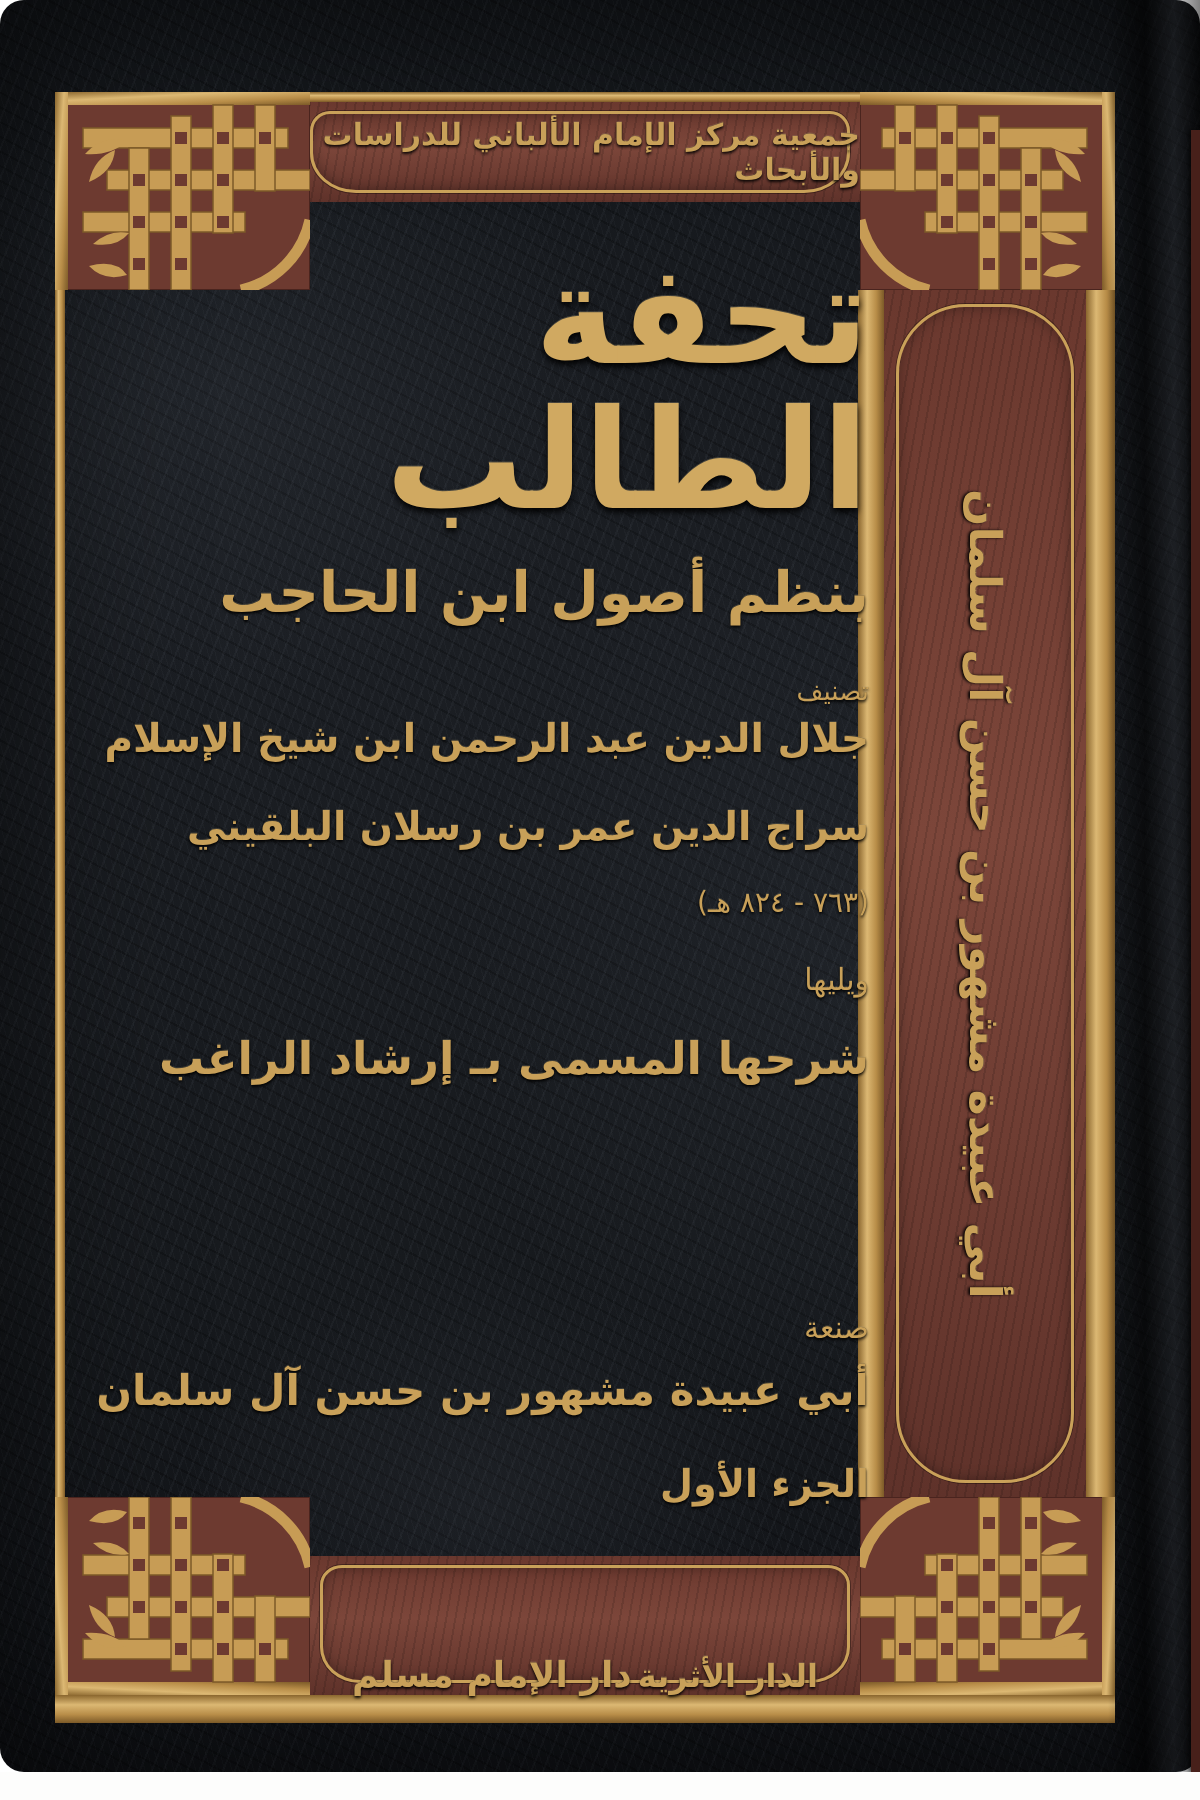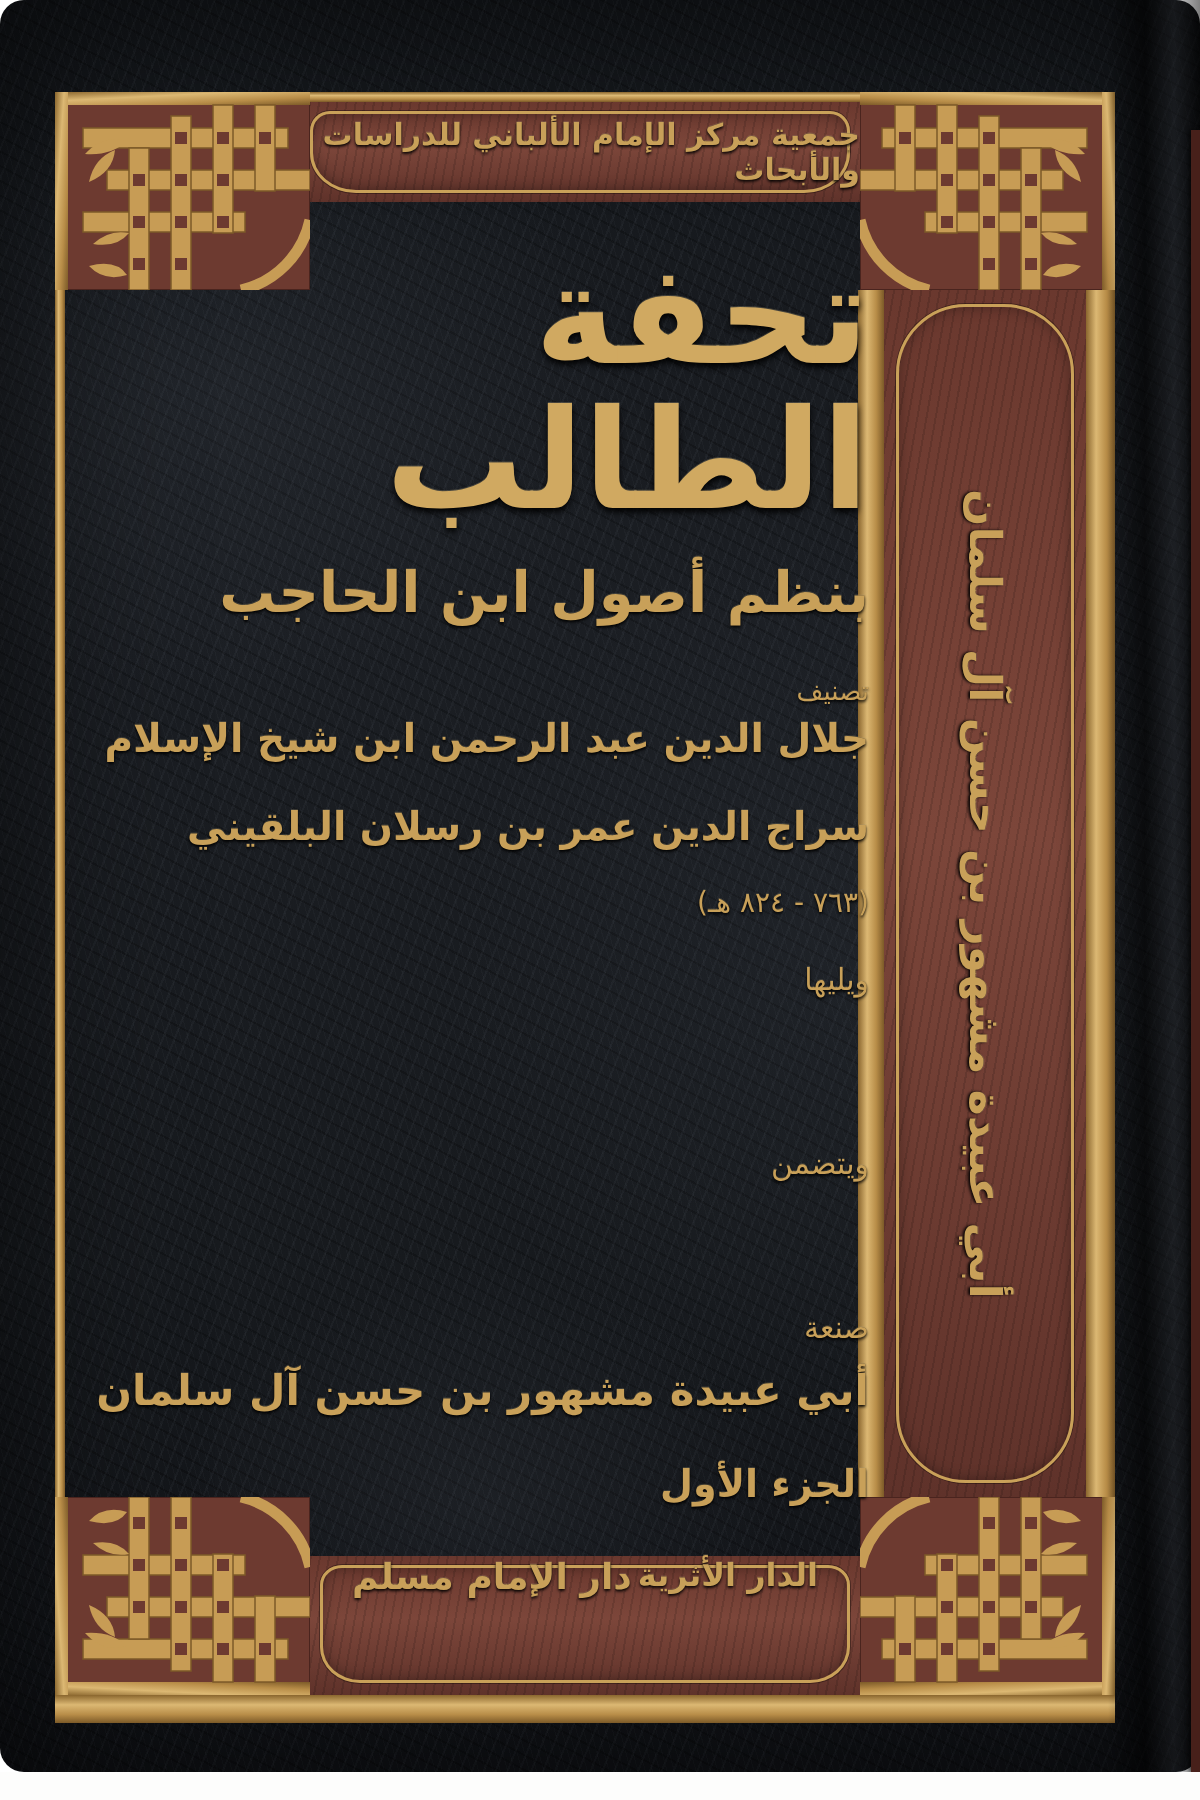--- a/index.html
+++ b/index.html
@@ -36,21 +36,21 @@
   #spine-band{position:absolute;left:884px;top:290px;width:202px;height:1207px;}
   #spine-band .band-outline{left:12px;top:14px;right:12px;bottom:14px;border-radius:70px;}
   #spine-text{position:absolute;left:0;top:0;width:100%;height:100%;
       display:flex;align-items:center;justify-content:center;
       writing-mode:vertical-rl;text-orientation:mixed;direction:rtl;
       font-size:44px;font-weight:bold;letter-spacing:10px;}
   
   #bottom-banner{position:absolute;left:310px;top:1556px;width:550px;height:139px;}
   #bottom-banner .band-outline{left:10px;top:9px;right:10px;bottom:12px;border-radius:22px 22px 40px 40px/20px 20px 36px 36px;}
   #publisher-row{position:absolute;left:0;top:0;width:100%;height:100%;display:flex;direction:ltr;
-      align-items:flex-start;justify-content:space-between;padding:0 42px;box-sizing:border-box;}
+      align-items:flex-end;justify-content:space-between;padding:0 42px;box-sizing:border-box;}
   .publisher{font-weight:bold;direction:rtl;}
   
   .corner{position:absolute;width:255px;height:198px;}
   
   #book-title{top:244px;font-size:138px;font-weight:bold;color:#d0a961;line-height:1.05;
       text-shadow:0 4px 6px rgba(0,0,0,.95),0 -1px 0 rgba(255,231,178,.22);}
   #book-subtitle{top:560px;font-size:56px;font-weight:bold;}
   #tasnif-label{top:676px;font-size:26px;}
   #author-line1{top:716px;font-size:39px;font-weight:bold;}
   #author-line2{top:804px;font-size:39px;font-weight:bold;}
@@ -154,21 +154,21 @@
       <div id="spine-text" class="gtext">أبي عبيدة مشهور بن حسن آل سلمان</div>
     </div>
 
     <div id="book-title" class="center-line">تحفة الطالب</div>
     <div id="book-subtitle" class="center-line gtext">بنظم أصول ابن الحاجب</div>
     <div id="tasnif-label" class="center-line gtext">تصنيف</div>
     <div id="author-line2" class="center-line gtext">سراج الدين عمر بن رسلان البلقيني</div>
     <div id="author-line1" class="center-line gtext">جلال الدين عبد الرحمن ابن شيخ الإسلام</div>
     <div id="author-dates" class="center-line gtext">(٧٦٣ - ٨٢٤ هـ)</div>
     <div id="followed-by-label" class="center-line gtext">ويليها</div>
-    <div id="includes-label" class="center-line gtext">ويتضمن</div>
+    <div id="commentary-title" class="center-line gtext">شرحها المسمى بـ إرشاد الراغب</div>
     <div id="prepared-by-label" class="center-line gtext">صنعة</div>
     <div id="editor-name" class="center-line gtext">أبي عبيدة مشهور بن حسن آل سلمان</div>
     <div id="volume-label" class="center-line gtext">الجزء الأول</div>
 
     <div id="bottom-banner" class="maroon">
       <div class="band-outline"></div>
       <div id="publisher-row">
         <span class="publisher gtext" style="font-size:36px;">دار الإمام مسلم</span>
         <span class="publisher gtext" style="font-size:32px;">الدار الأثرية</span>
       </div>

